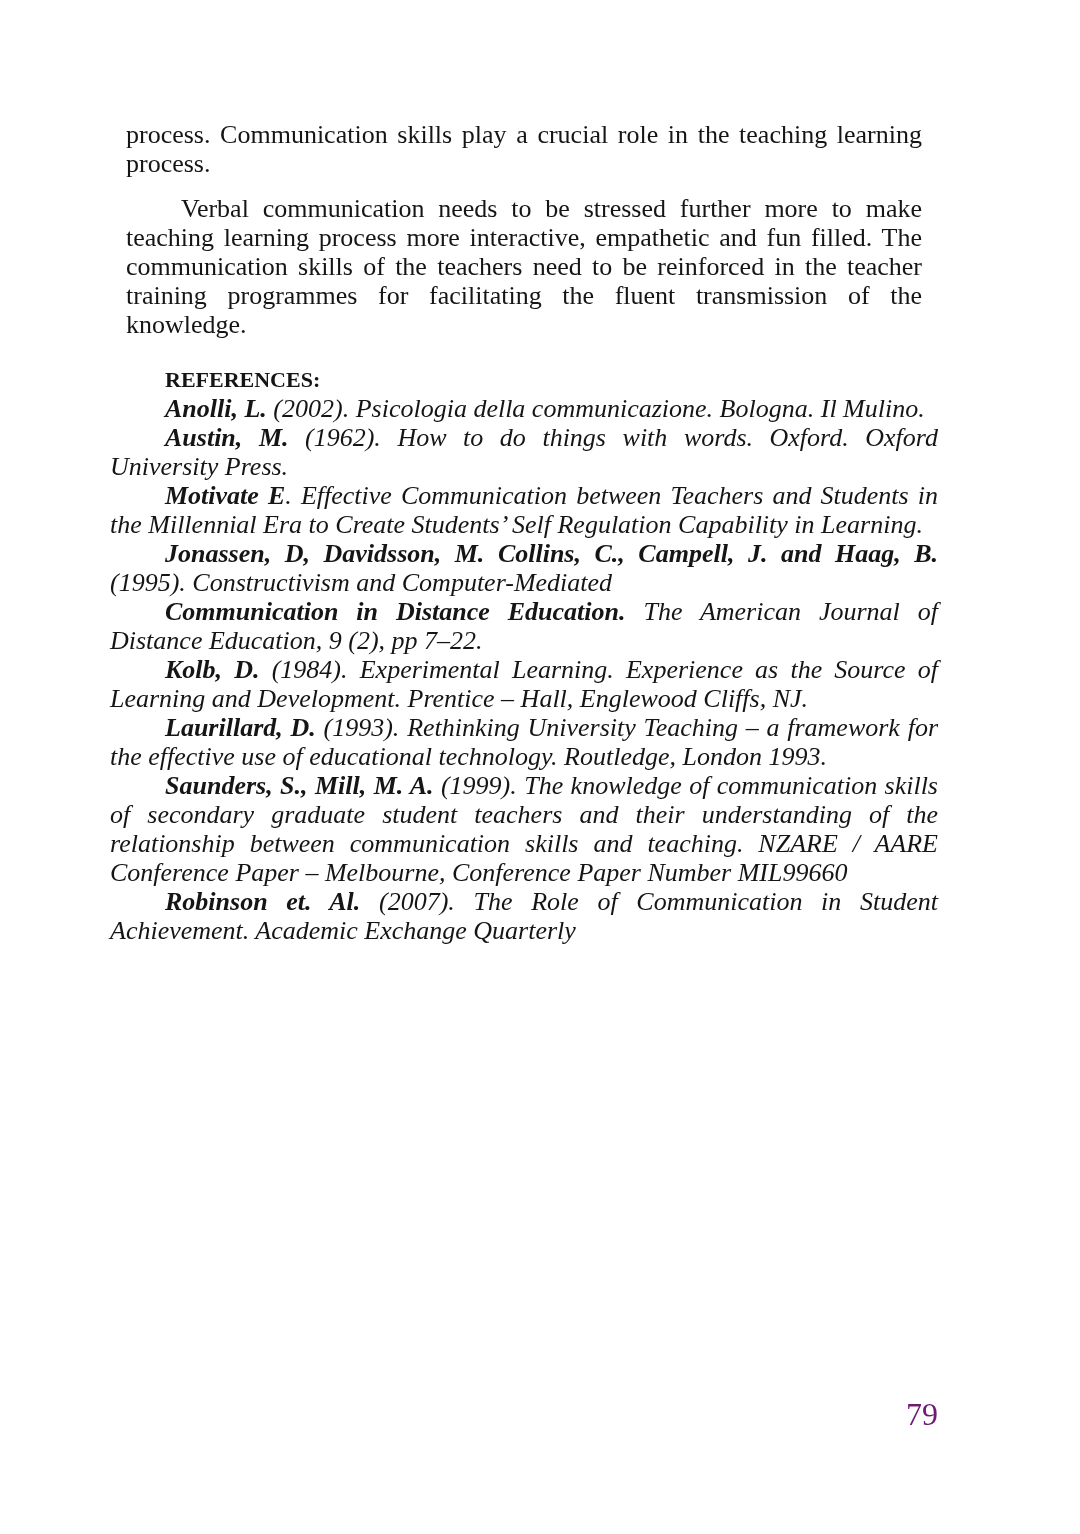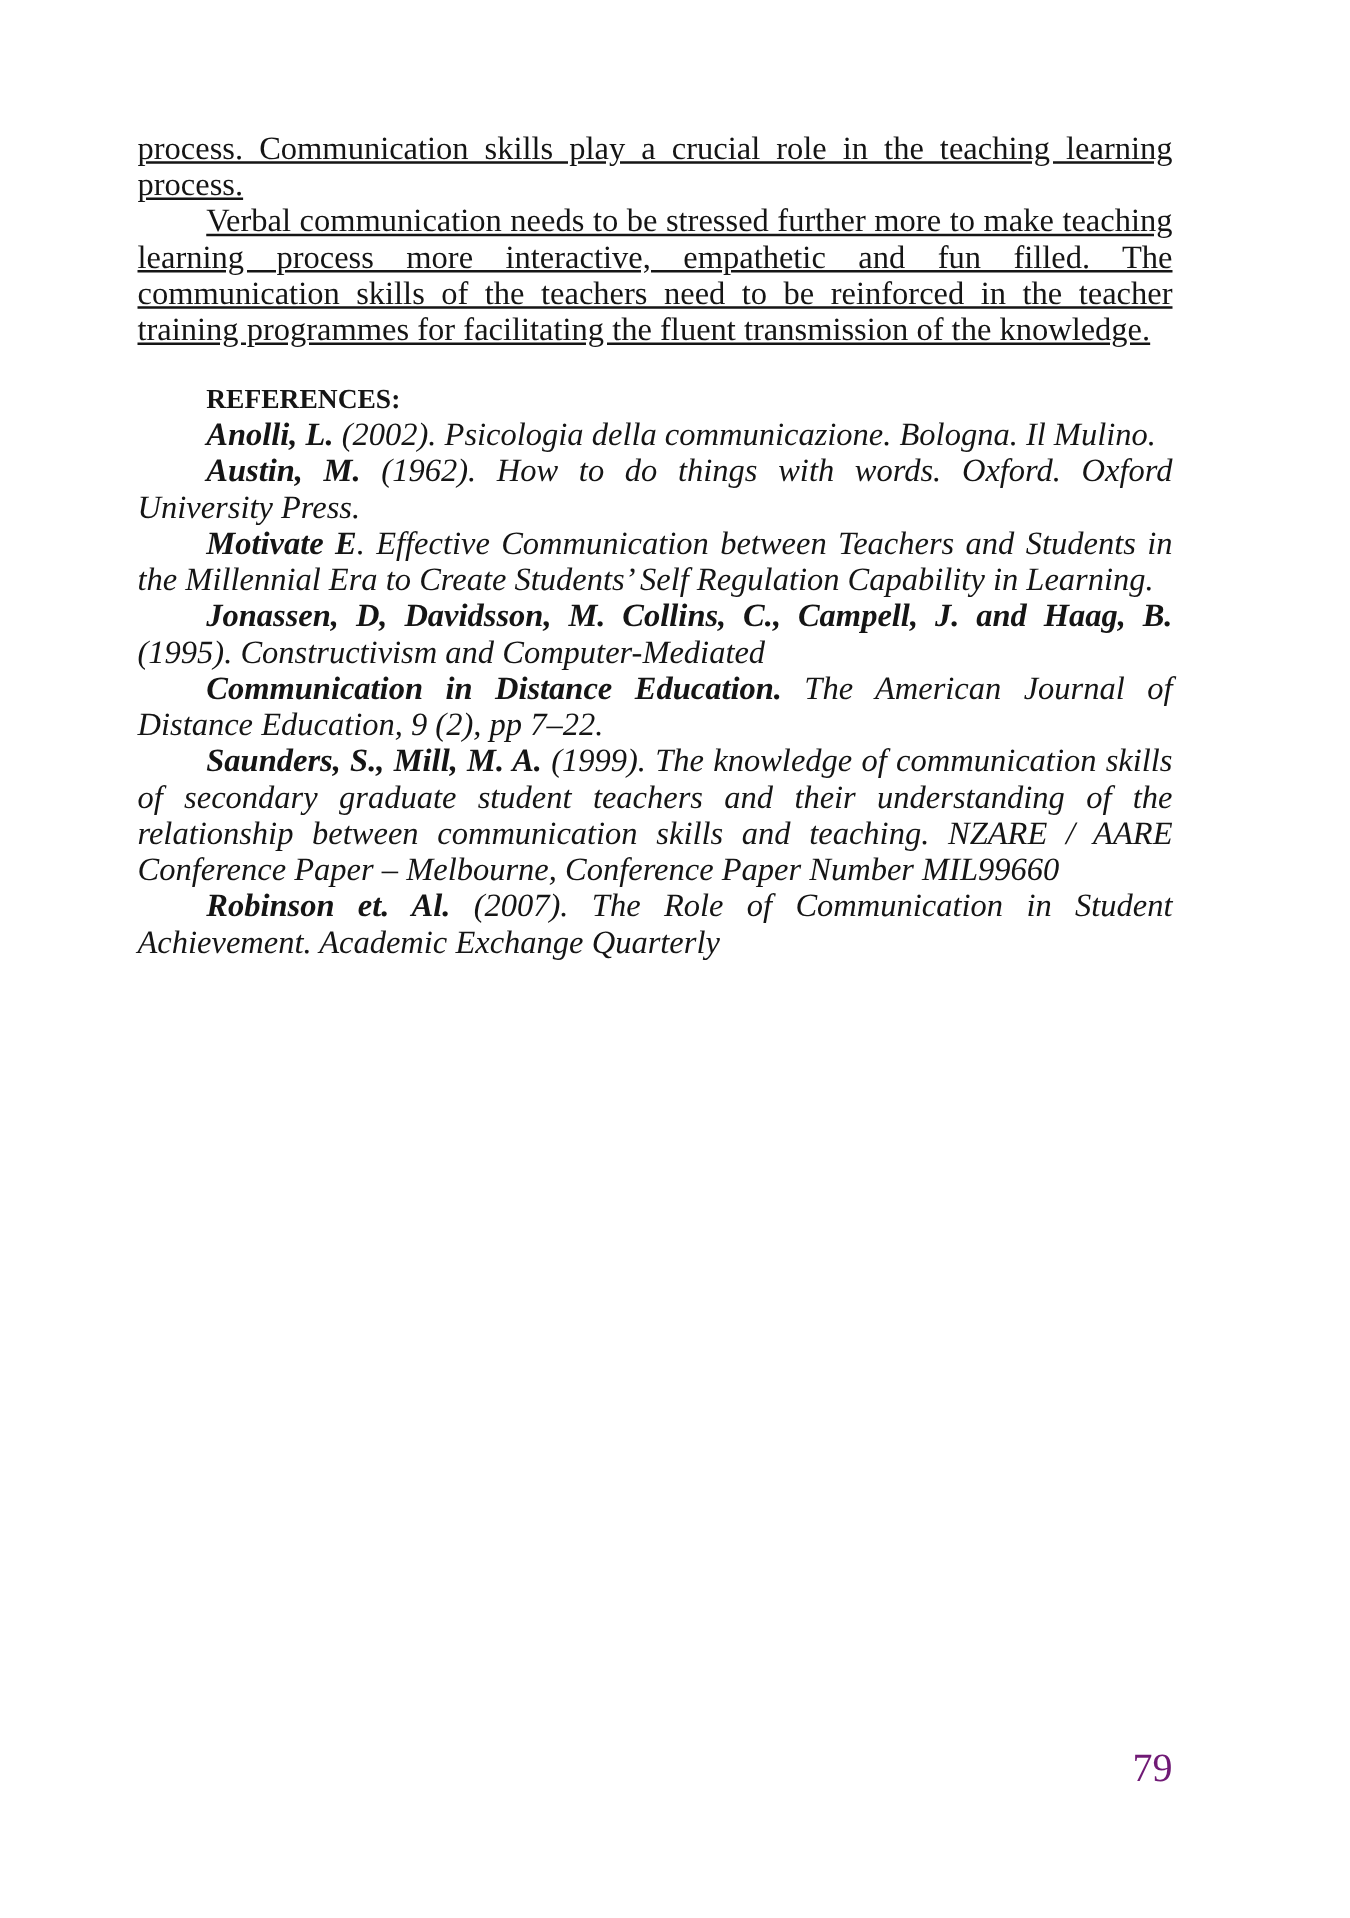--- a/index.html
+++ b/index.html
@@ -19,23 +19,22 @@
   .content {
     position: absolute;
     left: 110px;
     top: 104px;
     width: 828px;
     font-size: 26px;
     line-height: 29px;
     text-align: justify;
   }
   .para {
-    margin: 0;
+    margin: 16px;
     text-indent: 55px;
-    text-decoration: underline;
   }
   .para.no-indent {
     text-indent: 0;
   }
   .ref-heading {
     margin: 26px 0 0 0;
     padding-left: 55px;
     font-size: 22px;
     line-height: 29px;
     font-weight: bold;
@@ -76,21 +75,23 @@
 
     <p class="ref-entry"><b>Austin, M.</b><span> (1962). How to do things with words. Oxford. Oxford University Press.</span></p>
 
 
     <p class="ref-entry"><b>Motivate E</b><span>. Effective Communication between Teachers and Students in the Millennial Era to Create Students’ Self Regulation Capability in Learning.</span></p>
 
     <p class="ref-entry"><b>Jonassen, D, Davidsson, M. Collins, C., Campell, J. and Haag, B.</b><span> (1995). Constructivism and Computer-Mediated</span></p>
 
     <p class="ref-entry"><b>Communication in Distance Education.</b><span> The American Journal of Distance Education, 9 (2), pp 7–22.</span></p>
 
+    <p class="ref-entry"><b>Kolb, D.</b><span> (1984). Experimental Learning. Experience as the Source of Learning and Development. Prentice – Hall, Englewood Cliffs, NJ.</span></p>
 
+    <p class="ref-entry"><b>Laurillard, D.</b><span> (1993). Rethinking University Teaching – a framework for the effective use of educational technology. Routledge, London 1993.</span></p>
 
     <p class="ref-entry"><b>Saunders, S., Mill, M. A.</b><span> (1999). The knowledge of communication skills of secondary graduate student teachers and their understanding of the relationship between communication skills and teaching. NZARE / AARE Conference Paper – Melbourne, Conference Paper Number MIL99660</span></p>
 
     <p class="ref-entry"><b>Robinson et. Al.</b><span> (2007). The Role of Communication in Student Achievement. Academic Exchange Quarterly</span></p>
 
   </div>
 
   <div class="page-number">79</div>
 </div>
 

